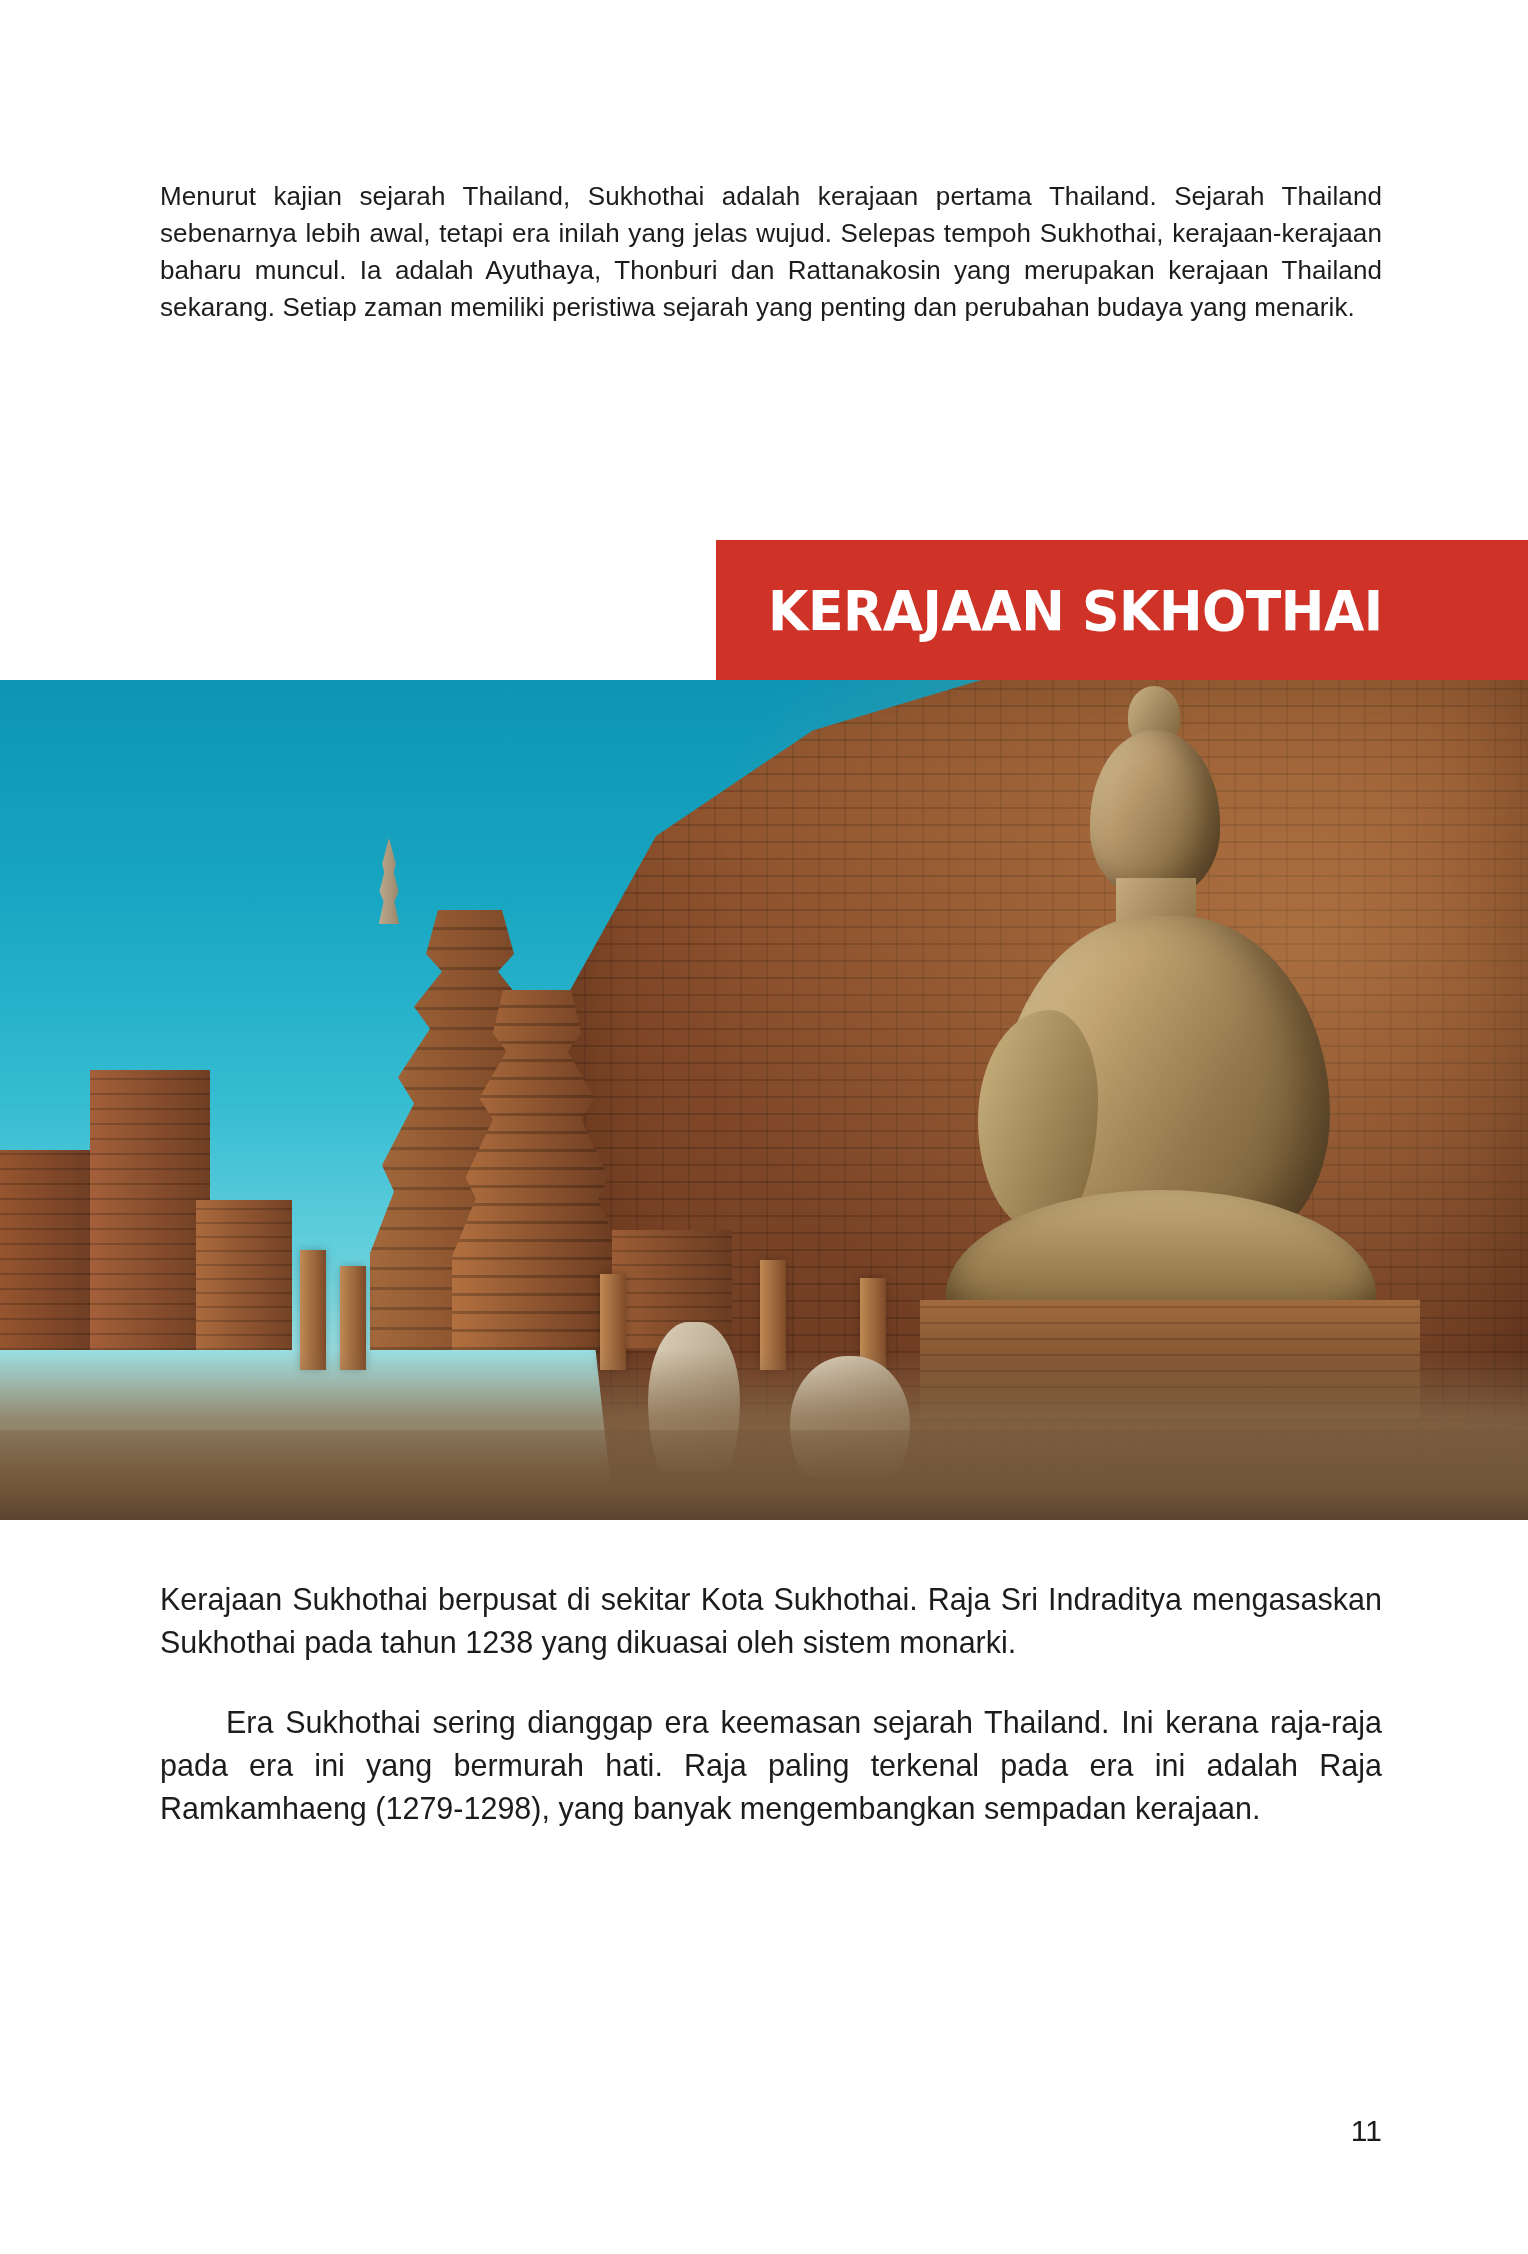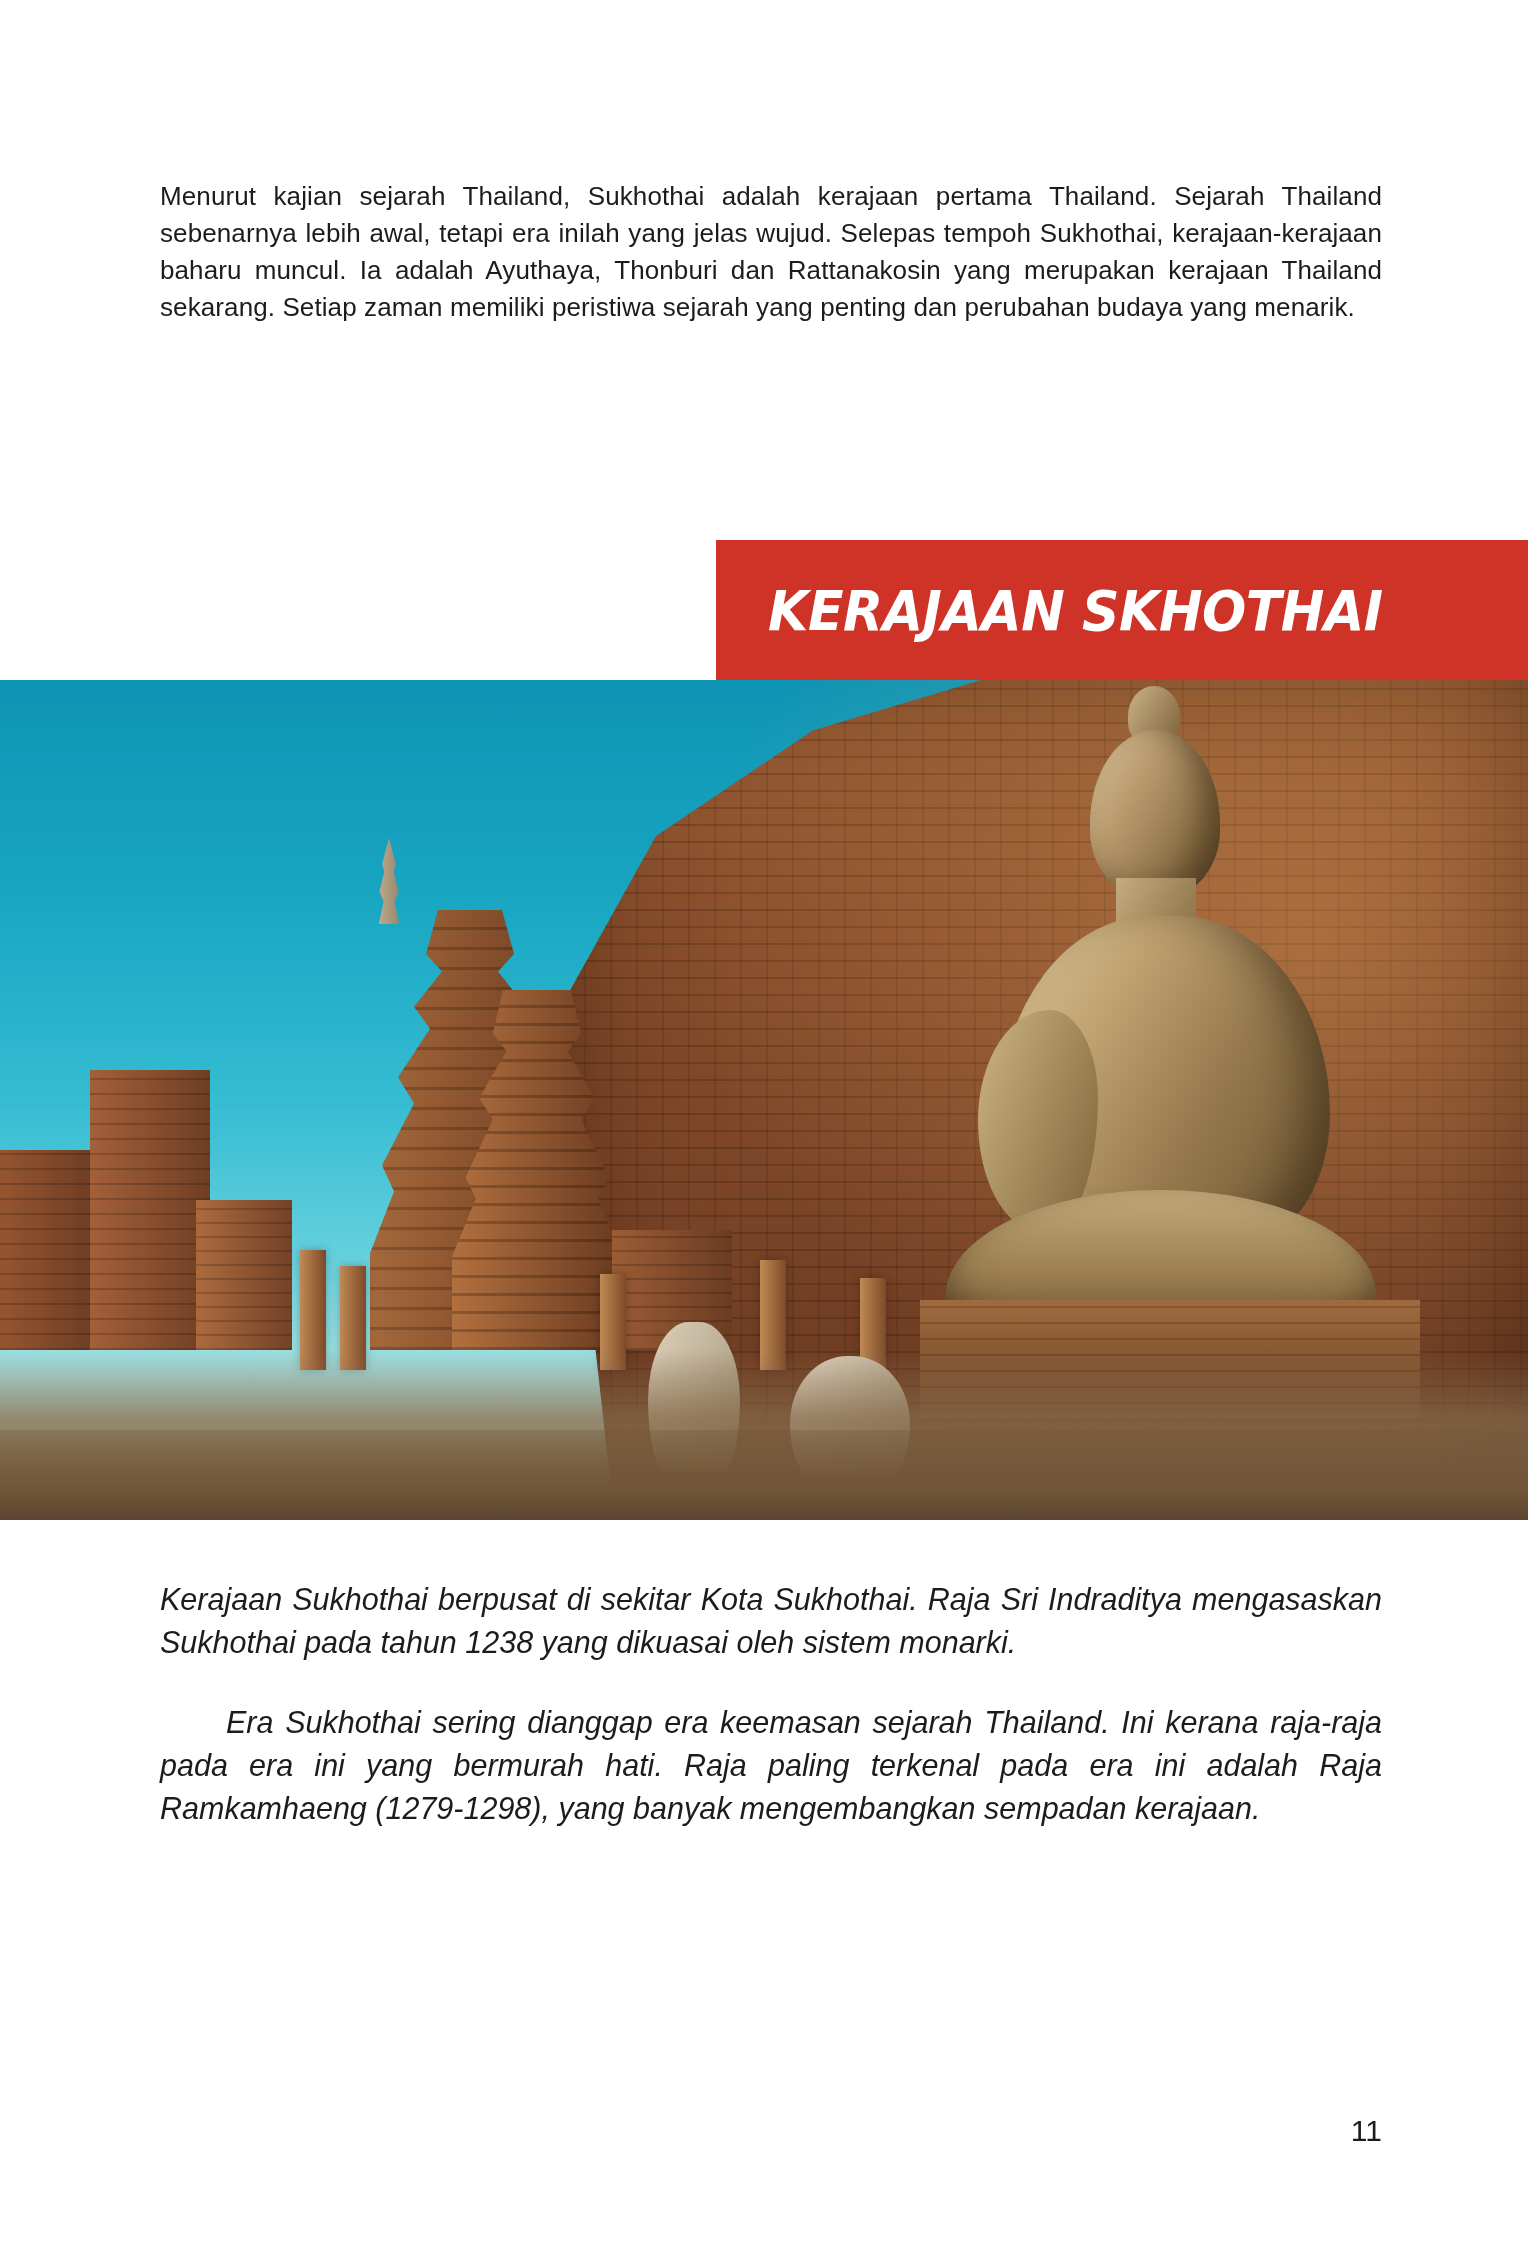--- a/index.html
+++ b/index.html
@@ -35,21 +35,20 @@
     letter-spacing: 0.1px;
   }
 
   
   .figure {
     position: absolute;
     left: 0;
     top: 540px;
     width: 1528px;
     height: 980px;
-    font-style: italic;
   }
   .banner {
     position: absolute;
     left: 716px;
     top: 0px;
     width: 812px;
     height: 140px;
     background: #cf3226;
     display: flex;
     align-items: center;
@@ -308,21 +307,20 @@
     height: 90px;
     background: linear-gradient(180deg, rgba(110,84,56,0.3), #6f5437 70%, #5b4430 100%);
   }
 
   
   .body-text {
     position: absolute;
     left: 160px;
     top: 1578px;
     width: 1222px;
-    font-style: italic;
   }
   .body-text p {
     margin: 0 0 30px 0;
     font-size: 30.5px;
     line-height: 1.40;
     text-align: justify;
     text-justify: inter-word;
     color: #1c1c1c;
   }
   .body-text p.indent { text-indent: 66px; margin-top: 38px; }

